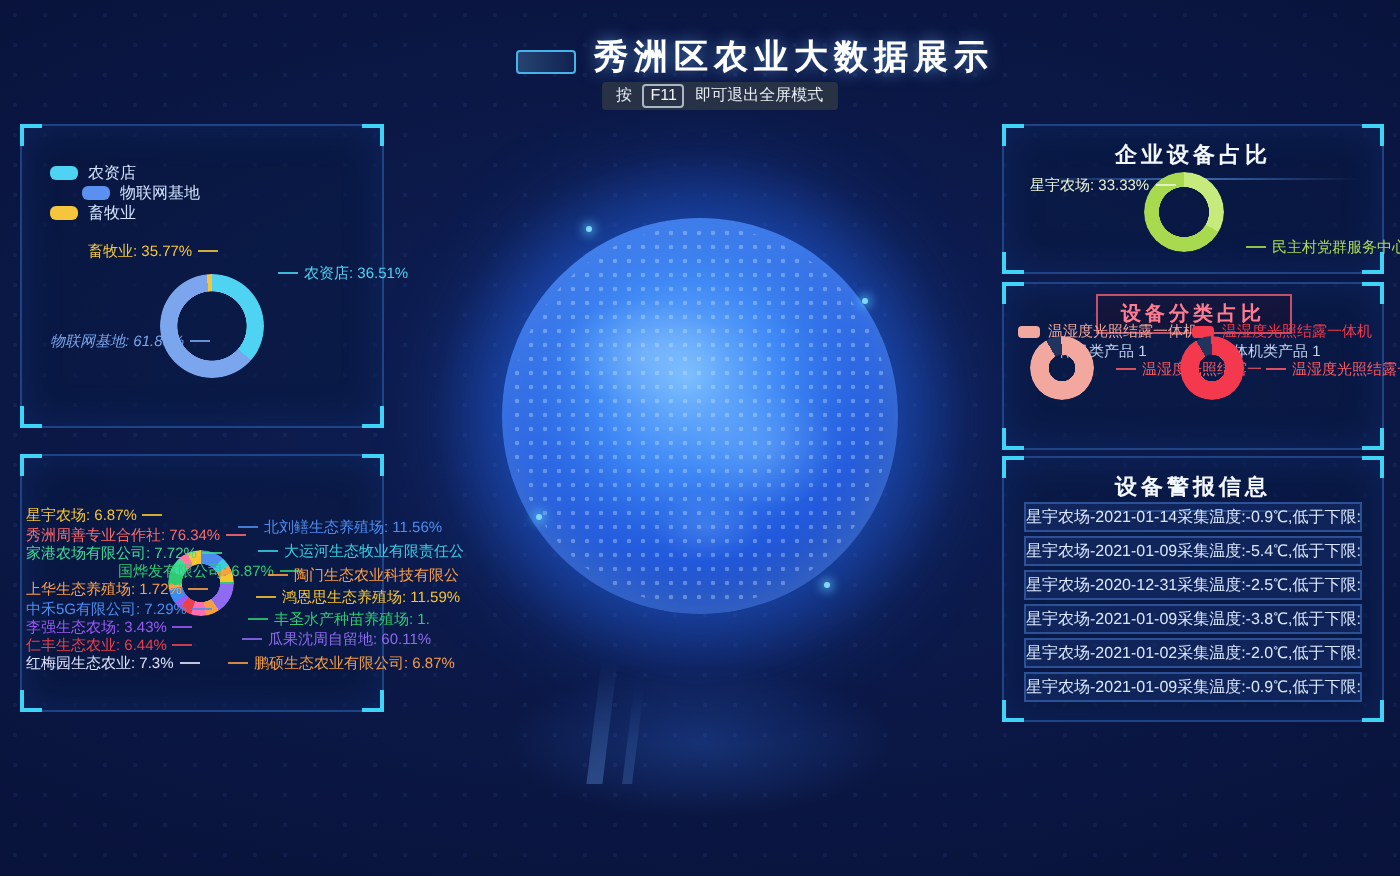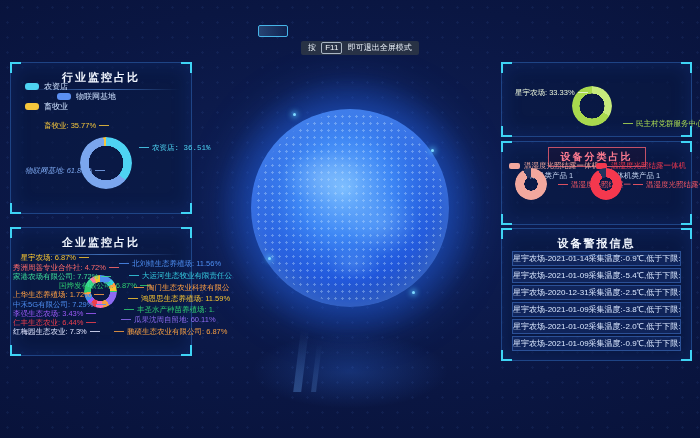--- a/index.html
+++ b/index.html
@@ -52,37 +52,37 @@
   .panel-title::after{content:"";position:absolute;left:6%;right:6%;bottom:-5px;height:1px;
     background:linear-gradient(90deg, transparent, rgba(96,164,255,.6), transparent);}
   .p-industry{left:10px;top:62px;width:180px;height:150px;}
   .p-enterprise{left:10px;top:227px;width:180px;height:127px;}
   .p-device{left:501px;top:62px;width:189px;height:73px;}
   .p-device-class{left:501px;top:141px;width:189px;height:82px;}
   .p-alarms{left:501px;top:228px;width:189px;height:131px;}
   
   .lg{position:absolute;display:flex;align-items:center;gap:5px;font-size:8px;color:#cfe2ff;}
   .lg .sw{width:14px;height:7px;border-radius:3px;}
-  .lg1{left:14px;top:18px;} .lg2{left:26px;top:28px;padding-left:20px;} .lg3{left:14px;top:38px;}
+  .lg1{left:14px;top:18px;} .lg2{left:10px;top:28px;padding-left:20px;} .lg3{left:14px;top:38px;}
   
   .ring{position:absolute;border-radius:50%;
     -webkit-mask:radial-gradient(closest-side, transparent calc(var(--hole) - 1%), #000 var(--hole));
             mask:radial-gradient(closest-side, transparent calc(var(--hole) - 1%), #000 var(--hole));}
   #ring-industry{left:69px;top:74px;width:52px;height:52px;--hole:67%;filter:drop-shadow(0 0 5px rgba(92,190,255,.55));}
   #ring-enterprise{left:73px;top:47px;width:33px;height:33px;--hole:58%;}
   #ring-device{left:70px;top:23px;width:40px;height:40px;--hole:63%;filter:drop-shadow(0 0 4px rgba(160,225,95,.45));}
   #ring-dc-left{left:13px;top:26px;width:32px;height:32px;--hole:42%;}
   #ring-dc-right{left:88px;top:26px;width:32px;height:32px;--hole:42%;}
   
   .dlabel{position:absolute;font-size:7.5px;line-height:1.1;white-space:nowrap;}
   .dash-r::after{content:"";display:inline-block;width:10px;height:1px;background:currentColor;
     margin:0 0 2px 3px;opacity:.85;}
   .dash-l::before{content:"";display:inline-block;width:10px;height:1px;background:currentColor;
     margin:0 3px 2px 0;opacity:.85;}
-  .lbL{left:2px;width:76px;text-align:right;}
+  .lbL{left:2px;width:76px;}
   
   .dc-title{position:absolute;left:50%;top:5px;transform:translateX(-50%);border:1px solid rgba(226,92,112,.85);
     background:rgba(40,14,40,.35);padding:2px 12px;font-size:10px;font-weight:bold;letter-spacing:2px;white-space:nowrap;}
   .dc-legend{position:absolute;display:flex;align-items:center;gap:4px;font-size:7.5px;}
   .dc-legend .sw{width:11px;height:6px;border-radius:2px;}
   .dc-sub{position:absolute;font-size:7.5px;color:#c2d2ee;white-space:nowrap;}
   
   .alarm-row{position:absolute;left:10px;width:167px;height:13px;line-height:13px;text-align:center;
     font-size:8px;color:#d9e7ff;background:rgba(28,58,128,.38);border:1px solid rgba(78,136,225,.45);white-space:nowrap;overflow:hidden;}
 </style>
@@ -99,59 +99,58 @@
   </div>
   <div class="floor-glow"></div>
   <div class="beam b1"></div>
   <div class="beam b2"></div>
   <div class="spark" style="left:293px;top:113px;"></div>
   <div class="spark" style="left:431px;top:149px;"></div>
   <div class="spark" style="left:268px;top:257px;"></div>
   <div class="spark" style="left:412px;top:291px;"></div>
 
   <div class="brand"></div>
+  <h1 class="main-title">秀洲区农业大数据展示</h1>
   <div class="tip">
     <span>按</span>
     <span class="key">F11</span>
     <span>即可退出全屏模式</span>
   </div>
 
   <section class="panel p-industry">
     <i class="cor tl"></i>
       <i class="cor tr"></i>
       <i class="cor bl"></i>
       <i class="cor br"></i>
-    <h2 class="panel-title">行业监控占比</h2>
     <div class="lg lg1">
       <span class="sw" style="background: rgb(78, 211, 242);"></span>
       <span>农资店</span>
     </div>
     <div class="lg lg2">
       <span class="sw" style="background: rgb(91, 143, 240);"></span>
       <span>物联网基地</span>
     </div>
     <div class="lg lg3">
       <span class="sw" style="background: rgb(245, 198, 60);"></span>
       <span>畜牧业</span>
     </div>
     <div class="ring" id="ring-industry" style="background: conic-gradient(from -6deg, rgb(245, 198, 60) 0%, rgb(245, 198, 60) 1.64%, rgb(78, 211, 242) 1.64%, rgb(78, 211, 242) 38.15%, rgb(123, 166, 238) 38.15%, rgb(123, 166, 238) 100%);"></div>
     <span class="dlabel dash-r" style="left: 33px; top: 59px; color: rgb(245, 198, 60);">畜牧业: 35.77%</span>
-    <span class="dlabel dash-l" style="left: 128px; top: 81px; color: rgb(78, 211, 242); font-family: Liberation Mono, monospace;">农资店: 36.51%</span>
+    <span class="dlabel dash-l" style="left: 128px; top: 70px; color: rgb(78, 211, 242);">农资店: 36.51%</span>
     <span class="dlabel dash-r" style="left: 14px; top: 104px; color: rgb(123, 166, 238); font-style: italic;">物联网基地: 61.85%</span>
   </section>
 
   <section class="panel p-enterprise">
     <i class="cor tl"></i>
       <i class="cor tr"></i>
       <i class="cor bl"></i>
       <i class="cor br"></i>
-    <h2 class="panel-title">企业监控占比</h2>
     <div class="ring" id="ring-enterprise" style="background: conic-gradient(rgb(77, 141, 240) 0%, rgb(77, 141, 240) 11.56%, rgb(54, 207, 227) 11.56%, rgb(54, 207, 227) 16.06%, rgb(255, 159, 67) 16.06%, rgb(255, 159, 67) 20.06%, rgb(247, 197, 49) 20.06%, rgb(247, 197, 49) 24.35%, rgb(46, 204, 113) 24.35%, rgb(46, 204, 113) 25.75%, rgb(142, 107, 241) 25.75%, rgb(142, 107, 241) 40.77%, rgb(245, 158, 66) 40.77%, rgb(245, 158, 66) 47.64%, rgb(255, 110, 180) 47.64%, rgb(255, 110, 180) 54.94%, rgb(238, 63, 77) 54.94%, rgb(238, 63, 77) 61.38%, rgb(155, 89, 246) 61.38%, rgb(155, 89, 246) 64.81%, rgb(58, 142, 240) 64.81%, rgb(58, 142, 240) 72.1%, rgb(255, 159, 67) 72.1%, rgb(255, 159, 67) 73.82%, rgb(46, 204, 113) 73.82%, rgb(46, 204, 113) 80.69%, rgb(61, 220, 151) 80.69%, rgb(61, 220, 151) 88.41%, rgb(255, 122, 160) 88.41%, rgb(255, 122, 160) 93.13%, rgb(247, 197, 49) 93.13%, rgb(247, 197, 49) 100%);"></div>
     <span class="dlabel dash-r lbL" style="top: 26px; color: rgb(247, 197, 49);">星宇农场: 6.87%</span>
-    <span class="dlabel dash-r lbL" style="top: 36px; color: rgb(255, 107, 107);">秀洲周善专业合作社: 4.72%</span>
+    <span class="dlabel dash-r lbL" style="top: 36px; color: rgb(255, 107, 107);">秀洲周善专业合作社: 76.34%</span>
     <span class="dlabel dash-r lbL" style="top: 45px; color: rgb(61, 220, 151);">家港农场有限公司: 7.72%</span>
     <span class="dlabel dash-r lbL" style="top: 54px; color: rgb(46, 204, 113); padding-left: 46px;">国烨发有限公司: 6.87%</span>
     <span class="dlabel dash-r lbL" style="top: 63px; color: rgb(255, 159, 67);">上华生态养殖场: 1.72%</span>
     <span class="dlabel dash-r lbL" style="top: 73px; color: rgb(77, 141, 240);">中禾5G有限公司: 7.29%</span>
     <span class="dlabel dash-r lbL" style="top: 82px; color: rgb(155, 89, 246);">李强生态农场: 3.43%</span>
     <span class="dlabel dash-r lbL" style="top: 91px; color: rgb(238, 63, 77);">仁丰生态农业: 6.44%</span>
     <span class="dlabel dash-r lbL" style="top: 100px; color: rgb(223, 228, 255);">红梅园生态农业: 7.3%</span>
     <span class="dlabel dash-l" style="left: 108px; top: 32px; color: rgb(77, 141, 240);">北刘鳝生态养殖场: 11.56%</span>
     <span class="dlabel dash-l" style="left: 118px; top: 44px; color: rgb(54, 207, 227);">大运河生态牧业有限责任公</span>
     <span class="dlabel dash-l" style="left: 123px; top: 56px; color: rgb(255, 159, 67);">陶门生态农业科技有限公</span>
@@ -159,20 +158,21 @@
     <span class="dlabel dash-l" style="left: 113px; top: 78px; color: rgb(46, 204, 113); text-align: right;">丰圣水产种苗养殖场: 1.</span>
     <span class="dlabel dash-l" style="left: 110px; top: 88px; color: rgb(142, 107, 241);">瓜果沈周自留地: 60.11%</span>
     <span class="dlabel dash-l" style="left: 103px; top: 100px; color: rgb(245, 158, 66); text-align: center;">鹏硕生态农业有限公司: 6.87%</span>
   </section>
 
   <section class="panel p-device">
     <i class="cor tl"></i>
       <i class="cor tr"></i>
       <i class="cor bl"></i>
       <i class="cor br"></i>
+    <h2 class="panel-title">企业设备占比</h2>
     <div class="ring" id="ring-device" style="background: conic-gradient(rgb(199, 234, 124) 0%, rgb(199, 234, 124) 33.33%, rgb(169, 217, 78) 33.33%, rgb(169, 217, 78) 100%);"></div>
     <span class="dlabel dash-r" style="left: 13px; top: 26px; color: rgb(233, 244, 218);">星宇农场: 33.33%</span>
     <span class="dlabel dash-l" style="left: 121px; top: 57px; color: rgb(170, 219, 82);">民主村党群服务中心:</span>
   </section>
 
   <section class="panel p-device-class">
     <i class="cor tl"></i>
       <i class="cor tr"></i>
       <i class="cor bl"></i>
       <i class="cor br"></i>

